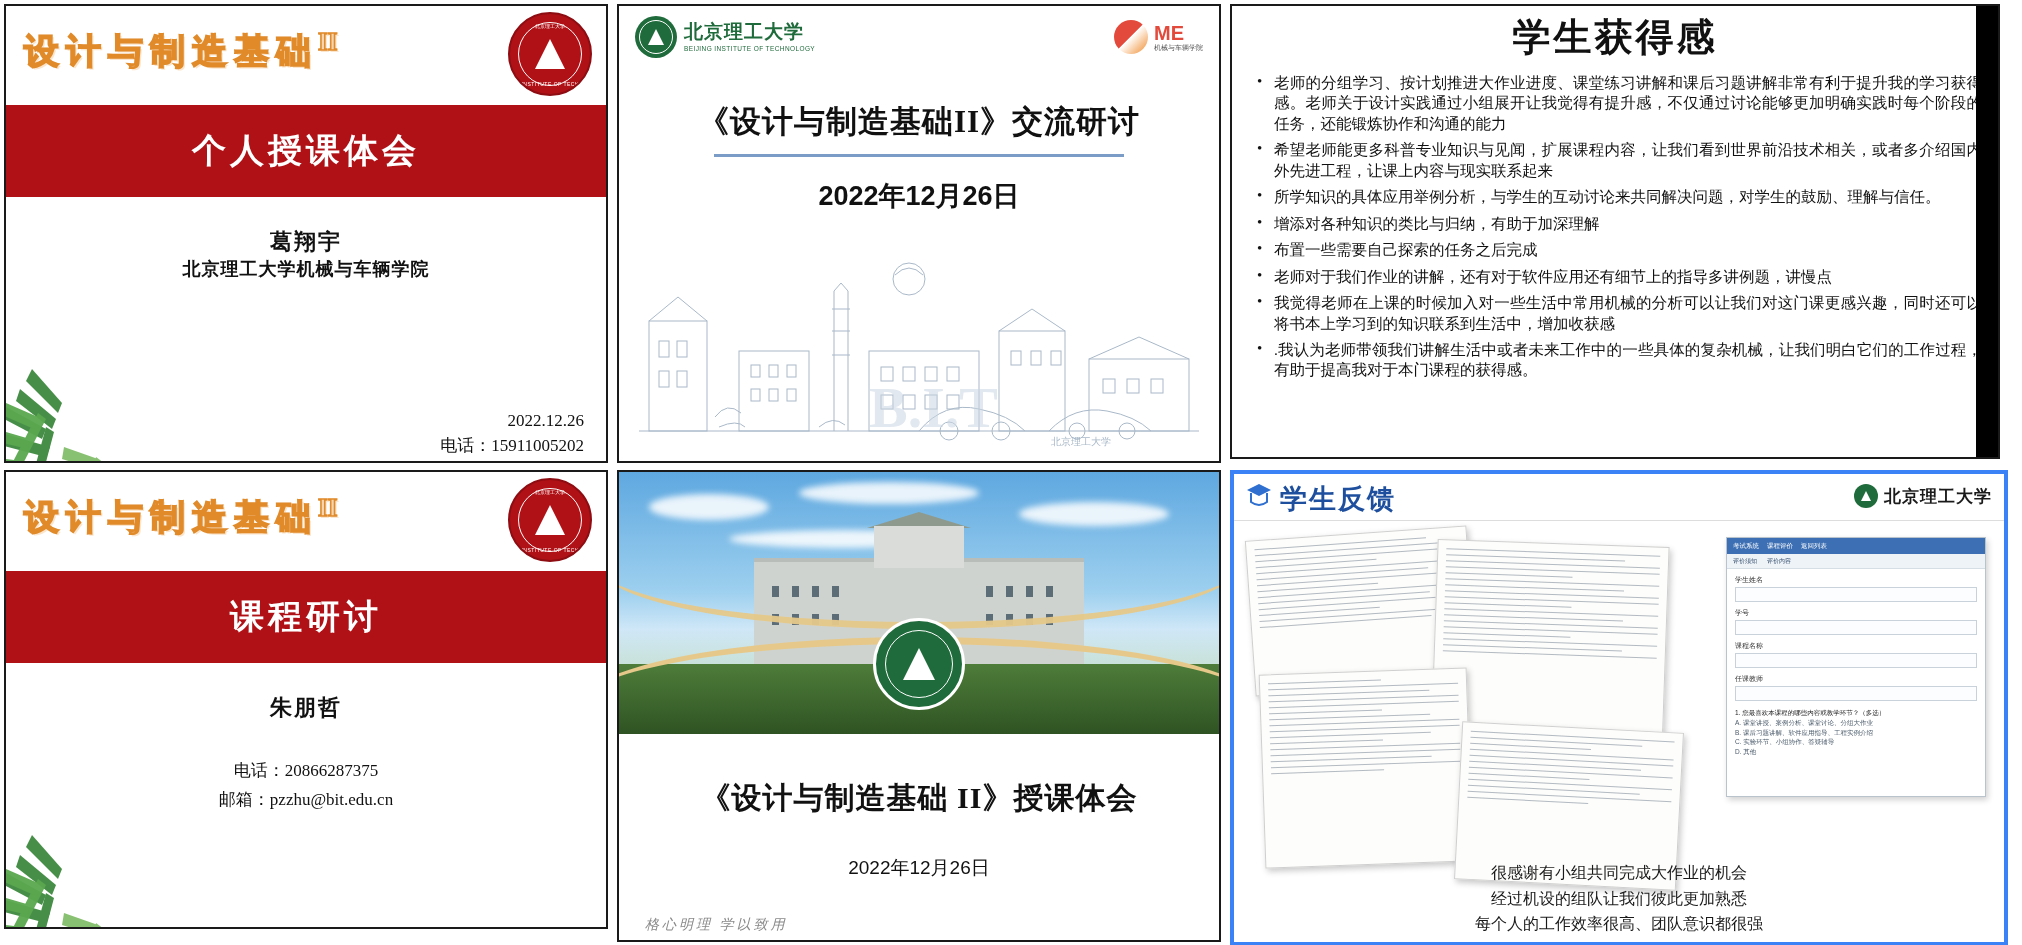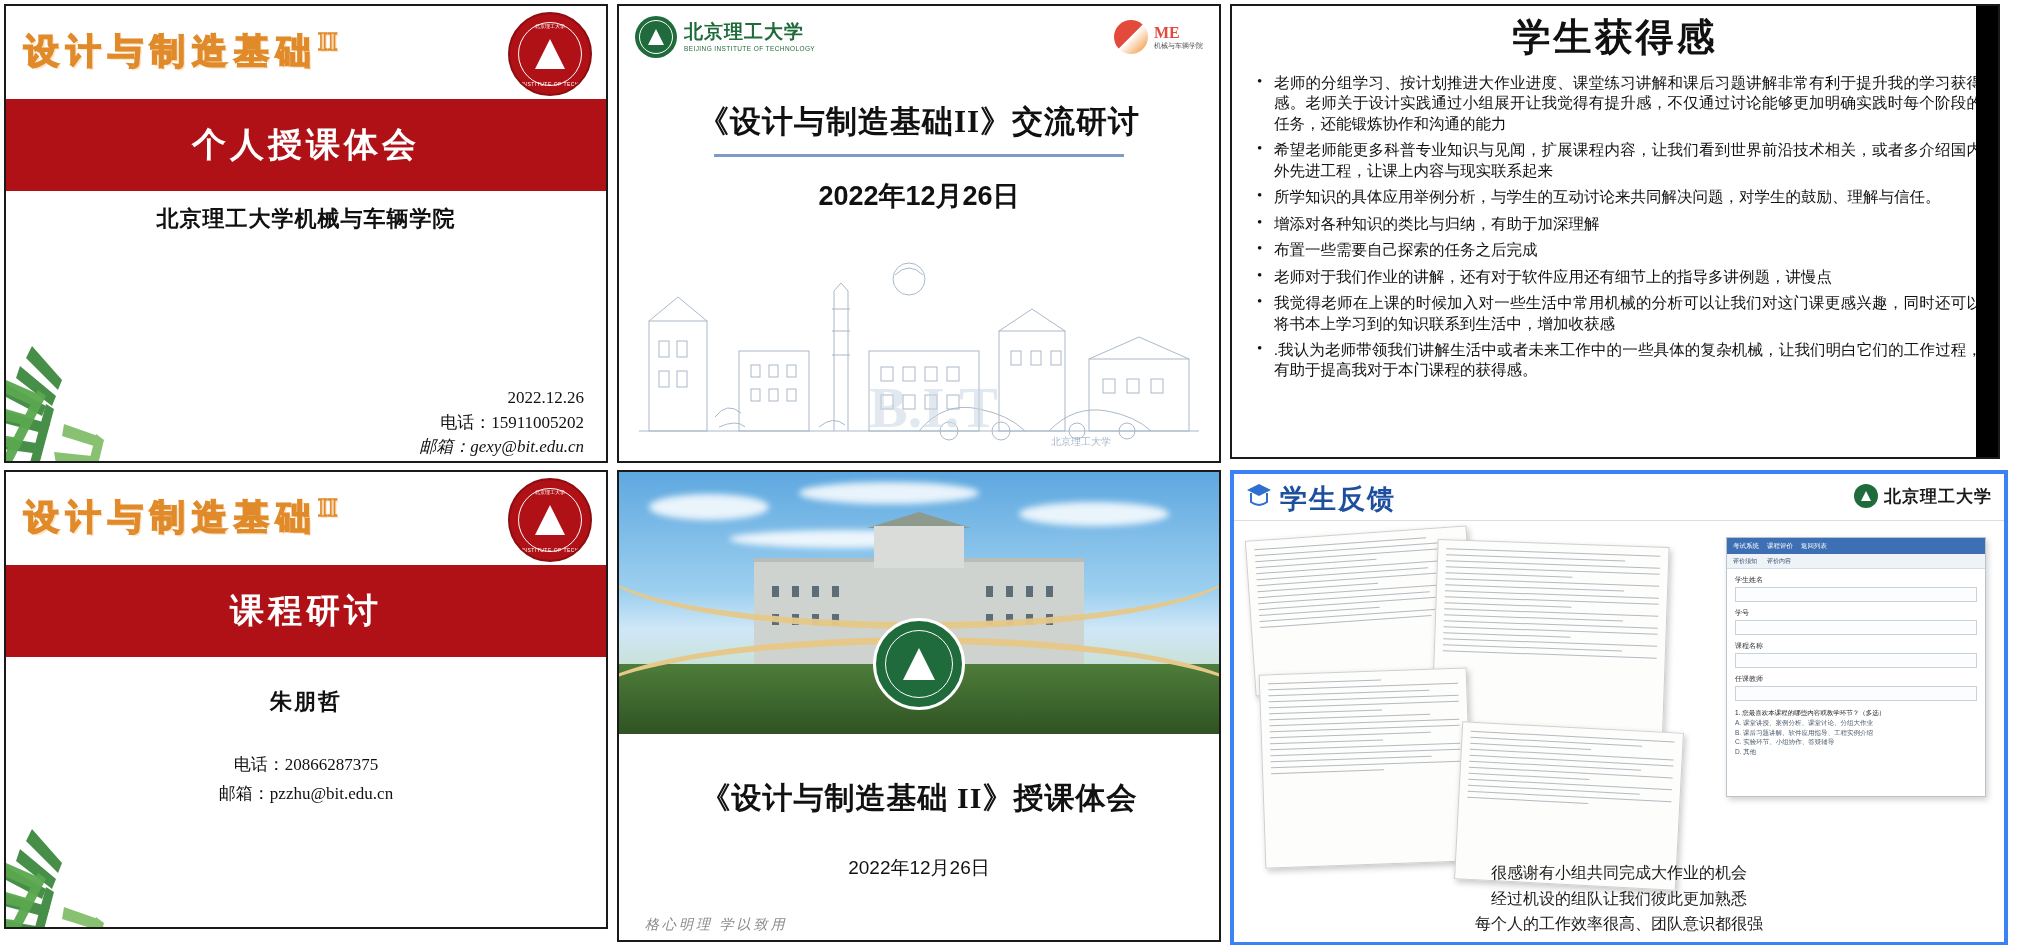--- a/index.html
+++ b/index.html
@@ -110,41 +110,42 @@
     background: #b01116;
     height: 92px;
     display: flex;
     align-items: center;
     justify-content: center;
     color: #ffffff;
     font-family: "Liberation Serif", serif;
     font-size: 34px;
     font-weight: bold;
     letter-spacing: 4px;
+    margin-top: 6px;
   }
   .ts-body {
     position: relative;
     height: 270px;
   }
   .ts-name {
     text-align: center;
     font-family: "Liberation Serif", serif;
     font-weight: bold;
     font-size: 22px;
     color: #111111;
     margin-top: 30px;
     letter-spacing: 2px;
   }
   .ts-dept {
     text-align: center;
     font-family: "Liberation Serif", serif;
     font-weight: bold;
-    font-size: 22px;
+    font-size: 18px;
     color: #111111;
-    margin-top: 13px;
+    margin-top: 0;
     letter-spacing: 1px;
   }
   .ts-contact {
     position: absolute;
     right: 22px;
     bottom: 14px;
     text-align: right;
     font-family: "Liberation Serif", serif;
     font-size: 17px;
     line-height: 1.45;
@@ -247,24 +248,24 @@
   .sem-swirl {
     width: 34px;
     height: 34px;
     border-radius: 50%;
     background: linear-gradient(135deg, #e34a3c 0%, #e34a3c 48%, #ffffff 50%, #f08a2c 100%);
   }
   .sem-right-text {
     line-height: 1.05;
   }
   .sem-right-main {
-    font-size: 16px;
+    font-size: 20px;
     font-weight: bold;
     color: #e34a3c;
-    font-family: Liberation Serif, serif;
+    font-family: Liberation Sans, sans-serif;
     letter-spacing: 0;
   }
   .sem-right-sub {
     font-size: 7px;
     color: #555555;
   }
   .sem-title {
     position: absolute;
     left: 0;
     right: 0;
@@ -671,20 +672,21 @@
           </g>
         </svg>
         <svg class="fern-top" viewBox="0 0 120 120">
           <g fill="#5aa84f" opacity="0.95">
             <path d="M20 110 L58 36 L66 42 L30 112 Z"></path>
             <path d="M58 40 L26 26 L22 38 L54 52 Z"></path>
             <path d="M50 62 L16 52 L14 64 L48 72 Z"></path>
             <path d="M42 84 L8 80 L10 92 L40 94 Z"></path>
           </g>
         </svg>
+        <div class="ts-name">葛翔宇</div>
         <div class="ts-dept">北京理工大学机械与车辆学院</div>
         <div class="ts-contact">
           <div>2022.12.26</div>
           <div>电话：15911005202</div>
           <div class="mail">邮箱：gexy@bit.edu.cn</div>
         </div>
       </div>
     </div>
   </div>
 

